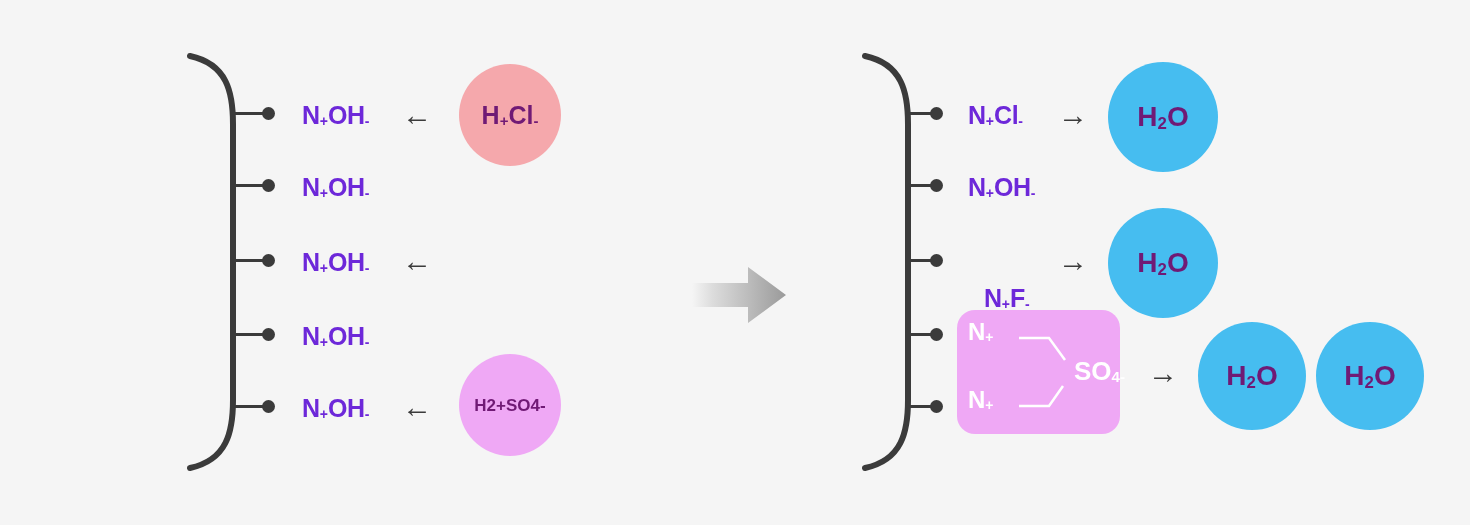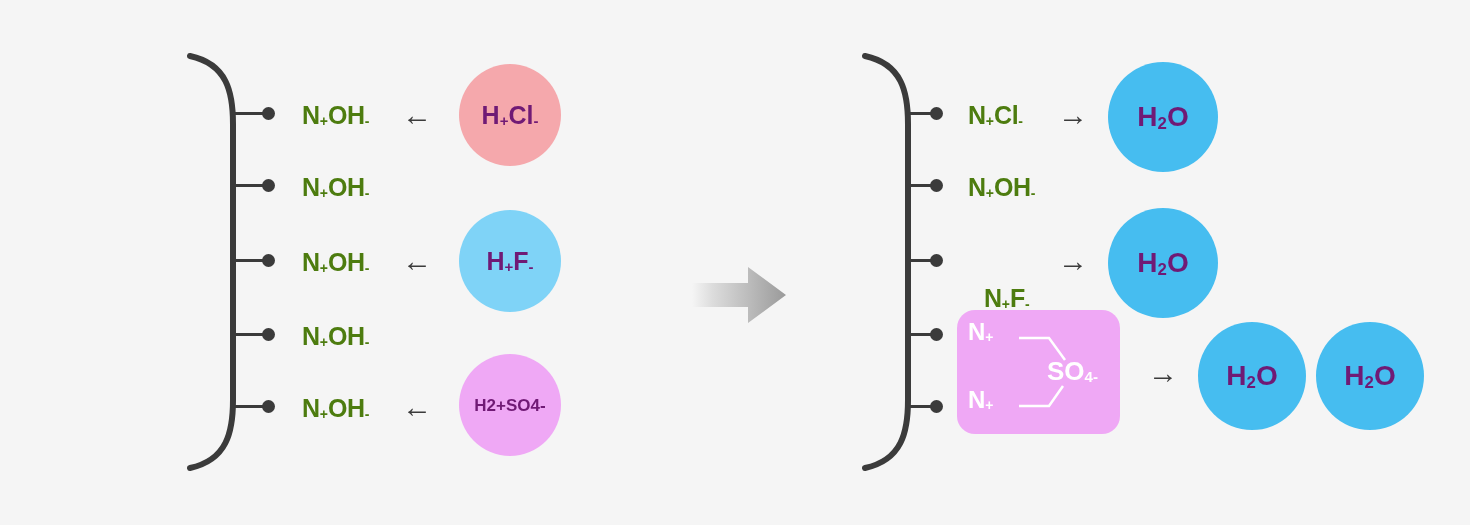--- a/index.html
+++ b/index.html
@@ -39,21 +39,21 @@
     height: 13px;
     border-radius: 50%;
     background: #3b3b3b;
   }
 
   
   .site-label {
     position: absolute;
     font-size: 25px;
     font-weight: bold;
-    color: #4d7c0f;
+    color: #6d28d9;
     letter-spacing: -0.3px;
     white-space: nowrap;
     line-height: 1;
   }
   .site-label sub {
     font-size: 0.56em;
     font-weight: bold;
     vertical-align: baseline;
     position: relative;
     top: 0.14em;
@@ -164,25 +164,20 @@
     <span>N</span><sub>+</sub><span>OH</span><sub>-</sub>
   </div>
   <div class="arrow-glyph" style="left:402px; top:392px;">←</div>
 
   <div class="bubble" style="left:459px; top:64px; width:102px; height:102px; background:#f5a8ac; font-size:25px;">
     <span>
       H<sub>+</sub>Cl<sub>-</sub>
     </span>
   </div>
 
-  <div class="bubble" style="left:459px; top:210px; width:102px; height:102px; background:#7fd3f7; font-size:25px;">
-    <span>
-      H<sub>+</sub>F<sub>-</sub>
-    </span>
-  </div>
 
   <div class="bubble" style="left:459px; top:354px; width:102px; height:102px; background:#efa8f5; font-size:17px;">
     <span>H2+SO4-</span>
   </div>
 
   <div class="caption" style="left:600px; top:184px; width:280px;">
   </div>
 
   <div class="big-arrow" style="left:690px; top:265px;">
     <svg width="100" height="60" viewBox="0 0 100 60">
@@ -233,21 +228,21 @@
       <path d="M 62 28 L 92 28 L 108 50" stroke="#ffffff" stroke-width="2.5" fill="none"></path>
       <path d="M 62 96 L 92 96 L 106 76" stroke="#ffffff" stroke-width="2.5" fill="none"></path>
     </svg>
   </div>
   <div class="sulfate-label" style="left:968px; top:320px; font-size:24px;">
     N<sub>+</sub>
   </div>
   <div class="sulfate-label" style="left:968px; top:388px; font-size:24px;">
     N<sub>+</sub>
   </div>
-  <div class="sulfate-label" style="left:1047px; top:358px; font-size:26px;">
+  <div class="sulfate-label" style="left:1074px; top:358px; font-size:26px;">
     SO<sub>4-</sub>
   </div>
   <div class="arrow-glyph" style="left:1148px; top:358px;">→</div>
 
   <div class="bubble" style="left:1108px; top:62px; width:110px; height:110px; background:#46bdf0; font-size:28px;">
     <span>H<sub>2</sub>O</span>
   </div>
   <div class="bubble" style="left:1108px; top:208px; width:110px; height:110px; background:#46bdf0; font-size:28px;">
     <span>H<sub>2</sub>O</span>
   </div>

